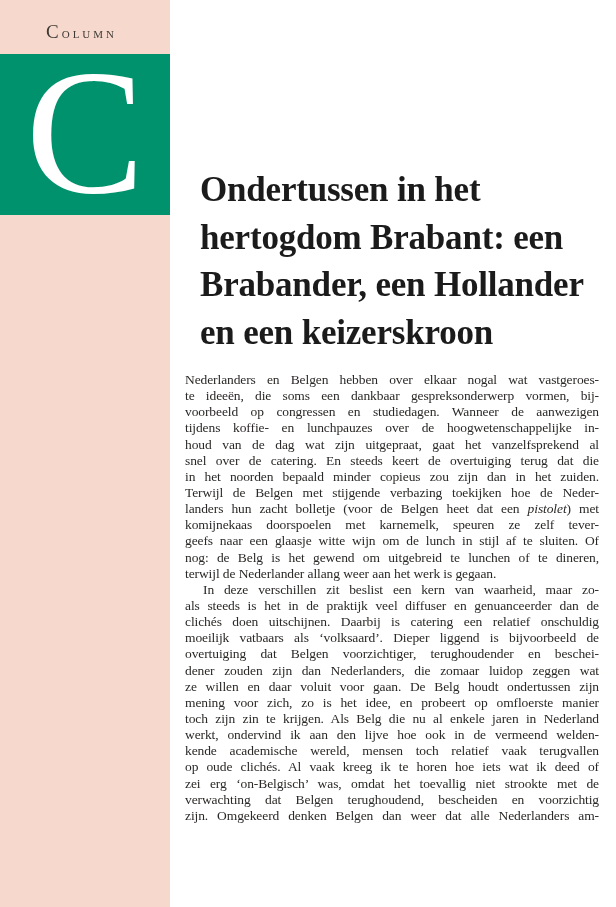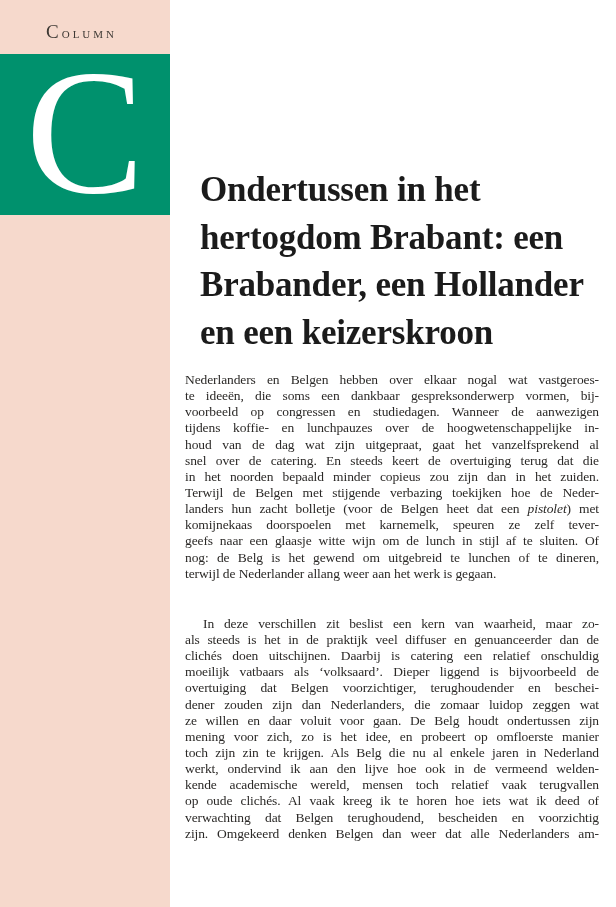--- a/index.html
+++ b/index.html
@@ -72,21 +72,21 @@
     letter-spacing: -0.1px;
   }
   .bline {
     height: 16.15px;
     line-height: 16.15px;
     text-align: justify;
     text-align-last: justify;
     overflow: hidden;
   }
   .bline.flush  { text-align-last: left; }
-  .bline.indent { text-indent: 18px; margin-top: 34px; }
+  .bline.indent { text-indent: 18px; }
   .bline i { font-style: italic; }
 </style>
 </head>
 <body>
 
 <div class="page">
 
   <aside class="strip">
     <div class="masthead">
       <span class="mh-cap">C</span><span class="mh-rest">OLUMN</span>
@@ -122,18 +122,19 @@
         <div class="bline">clichés doen uitschijnen. Daarbij is catering een relatief onschuldig</div>
         <div class="bline">moeilijk vatbaars als ‘volksaard’. Dieper liggend is bijvoorbeeld de</div>
         <div class="bline">overtuiging dat Belgen voorzichtiger, terughoudender en beschei-</div>
         <div class="bline">dener zouden zijn dan Nederlanders, die zomaar luidop zeggen wat</div>
         <div class="bline">ze willen en daar voluit voor gaan. De Belg houdt ondertussen zijn</div>
         <div class="bline">mening voor zich, zo is het idee, en probeert op omfloerste manier</div>
         <div class="bline">toch zijn zin te krijgen. Als Belg die nu al enkele jaren in Nederland</div>
         <div class="bline">werkt, ondervind ik aan den lijve hoe ook in de vermeend welden-</div>
         <div class="bline">kende academische wereld, mensen toch relatief vaak terugvallen</div>
         <div class="bline">op oude clichés. Al vaak kreeg ik te horen hoe iets wat ik deed of</div>
+        <div class="bline">zei erg ‘on-Belgisch’ was, omdat het toevallig niet strookte met de</div>
         <div class="bline">verwachting dat Belgen terughoudend, bescheiden en voorzichtig</div>
         <div class="bline">zijn. Omgekeerd denken Belgen dan weer dat alle Nederlanders am-</div>
       </div>
   </main>
 
 </div>
 
 </body></html>

